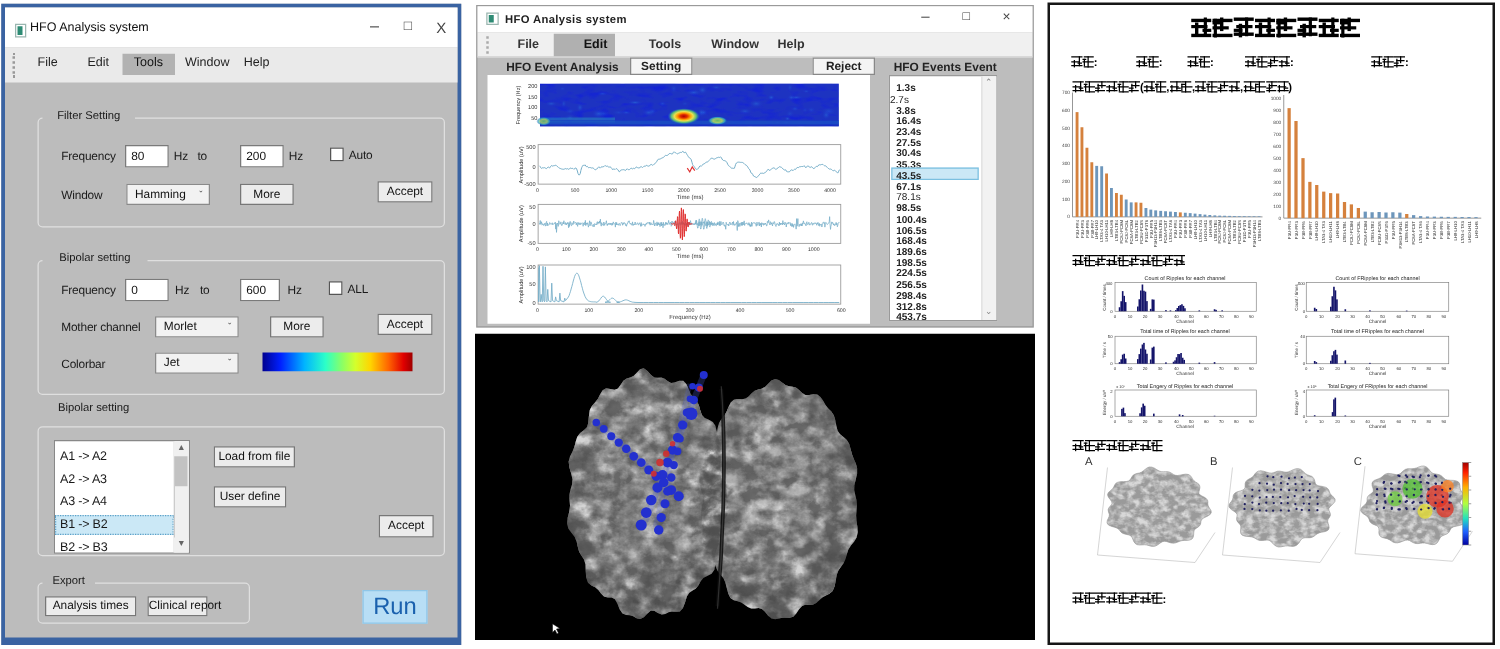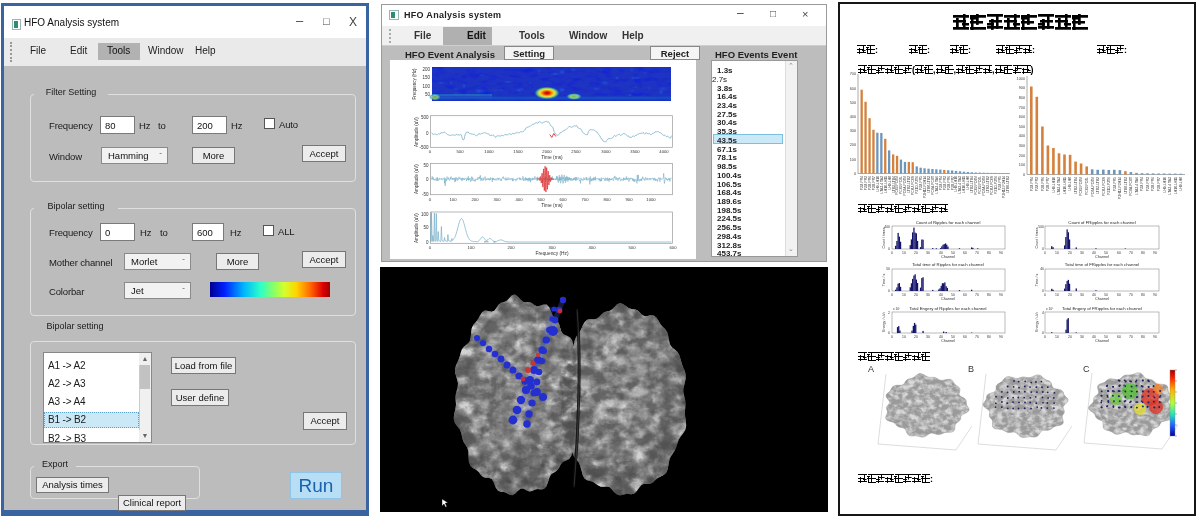--- a/index.html
+++ b/index.html
@@ -77,21 +77,21 @@
     <div class="abs" style="left:135px;top:347px;width:12px;height:89px;background:#f0f0f0;border-left:1px solid #ccc"></div>
     <div class="abs" style="left:135px;top:347px;width:12px;height:12px;background:#f0f0f0;font-size:7px;color:#666;text-align:center;line-height:12px">▲</div>
     <div class="abs" style="left:135px;top:424px;width:12px;height:12px;background:#f0f0f0;font-size:7px;color:#666;text-align:center;line-height:12px">▼</div>
     <div class="abs" style="left:136px;top:359px;width:10px;height:24px;background:#c2c2c2"></div>
     <div class="abs" style="left:167px;top:351px;width:65px;height:17px;background:#ececec;border:1px solid #777;font-size:9.5px;color:#111;text-align:center;line-height:15px">Load from file</div>
     <div class="abs" style="left:167px;top:383px;width:58px;height:17px;background:#ececec;border:1px solid #777;font-size:9.5px;color:#111;text-align:center;line-height:15px">User define</div>
     <div class="abs" style="left:299px;top:406px;width:44px;height:18px;background:#ececec;border:1px solid #777;font-size:9.5px;color:#111;text-align:center;line-height:16px">Accept</div>
     <div class="abs" style="left:26px;top:460px;width:170px;height:33px;border:1px solid #dfdfdf;border-radius:4px"></div>
     <span class="abs" style="left:30px;top:452px;width:42px;background:#bcbcbc;font-size:9px;color:#1a1a1a;text-align:center;line-height:13px">Export</span>
     <div class="abs" style="left:32px;top:471px;width:73px;height:16px;background:#ececec;border:1px solid #777;font-size:9.5px;color:#111;text-align:center;line-height:14px">Analysis times</div>
-    <div class="abs" style="left:114px;top:489px;width:68px;height:16px;background:#ececec;border:1px solid #777;font-size:9.5px;color:#111;text-align:center;line-height:14px">Clinical report</div>
+    <div class="abs" style="left:114px;top:471px;width:48px;height:16px;background:#ececec;border:1px solid #777;font-size:9.5px;color:#111;text-align:center;line-height:14px">Clinical report</div>
     <div class="abs" style="left:286px;top:466px;width:52px;height:27px;background:#b8def5;border:1px solid #8fc6e8;color:#1a61ae;font-size:19px;text-align:center;line-height:26px">Run</div>
   </div>
 <div class="abs" id="win2" style="left:381px;top:4px;width:446px;height:258px;background:#bdbdbd;border:1px solid #9a9a9a">
  <div class="abs" style="left:0;top:0;width:444px;height:21px;background:#fff">
   <div class="abs" style="left:7px;top:5px;width:10px;height:10px;border:1px solid #9ab6b0;background:#fff">
         <div class="abs" style="left:1px;top:1px;width:4px;height:6px;background:#2e8b74"></div>
       </div>
   <span class="abs" style="left:22px;top:5px;font-size:9px;font-weight:bold;color:#222;letter-spacing:.3px">HFO Analysis system</span>
   <span class="abs" style="left:355px;top:1px;font-size:12px;color:#444">–</span>
   <span class="abs" style="left:388px;top:3px;font-size:10px;color:#444">□</span>
@@ -248,21 +248,21 @@
       <span class="abs" style="left:0;top:13.7px;font-size:8px;font-weight:normal;color:#222">2.7s</span>
       <span class="abs" style="left:5px;top:22.5px;font-size:8px;font-weight:bold;color:#222">3.8s</span>
       <span class="abs" style="left:5px;top:31.2px;font-size:8px;font-weight:bold;color:#222">16.4s</span>
       <span class="abs" style="left:5px;top:39.9px;font-size:8px;font-weight:bold;color:#222">23.4s</span>
       <span class="abs" style="left:5px;top:48.7px;font-size:8px;font-weight:bold;color:#222">27.5s</span>
       <span class="abs" style="left:5px;top:57.4px;font-size:8px;font-weight:bold;color:#222">30.4s</span>
       <span class="abs" style="left:5px;top:66.1px;font-size:8px;font-weight:bold;color:#222">35.3s</span>
       <div class="abs" style="left:1px;top:73.3px;width:70px;height:10px;background:#cbe8f6;border:1px solid #7cc0e0"></div>
       <span class="abs" style="left:5px;top:74.8px;font-size:8px;font-weight:bold;color:#222">43.5s</span>
       <span class="abs" style="left:5px;top:83.6px;font-size:8px;font-weight:bold;color:#222">67.1s</span>
-      <span class="abs" style="left:5px;top:92.3px;font-size:8px;font-weight:bold;color:#222">78.1s</span>
+      <span class="abs" style="left:5px;top:92.3px;font-size:8px;font-weight:normal;color:#222">78.1s</span>
       <span class="abs" style="left:5px;top:101.0px;font-size:8px;font-weight:bold;color:#222">98.5s</span>
       <span class="abs" style="left:5px;top:109.8px;font-size:8px;font-weight:bold;color:#222">100.4s</span>
       <span class="abs" style="left:5px;top:118.5px;font-size:8px;font-weight:bold;color:#222">106.5s</span>
       <span class="abs" style="left:5px;top:127.2px;font-size:8px;font-weight:bold;color:#222">168.4s</span>
       <span class="abs" style="left:5px;top:136.0px;font-size:8px;font-weight:bold;color:#222">189.6s</span>
       <span class="abs" style="left:5px;top:144.7px;font-size:8px;font-weight:bold;color:#222">198.5s</span>
       <span class="abs" style="left:5px;top:153.4px;font-size:8px;font-weight:bold;color:#222">224.5s</span>
       <span class="abs" style="left:5px;top:162.1px;font-size:8px;font-weight:bold;color:#222">256.5s</span>
       <span class="abs" style="left:5px;top:170.9px;font-size:8px;font-weight:bold;color:#222">298.4s</span>
       <span class="abs" style="left:5px;top:179.6px;font-size:8px;font-weight:bold;color:#222">312.8s</span>

